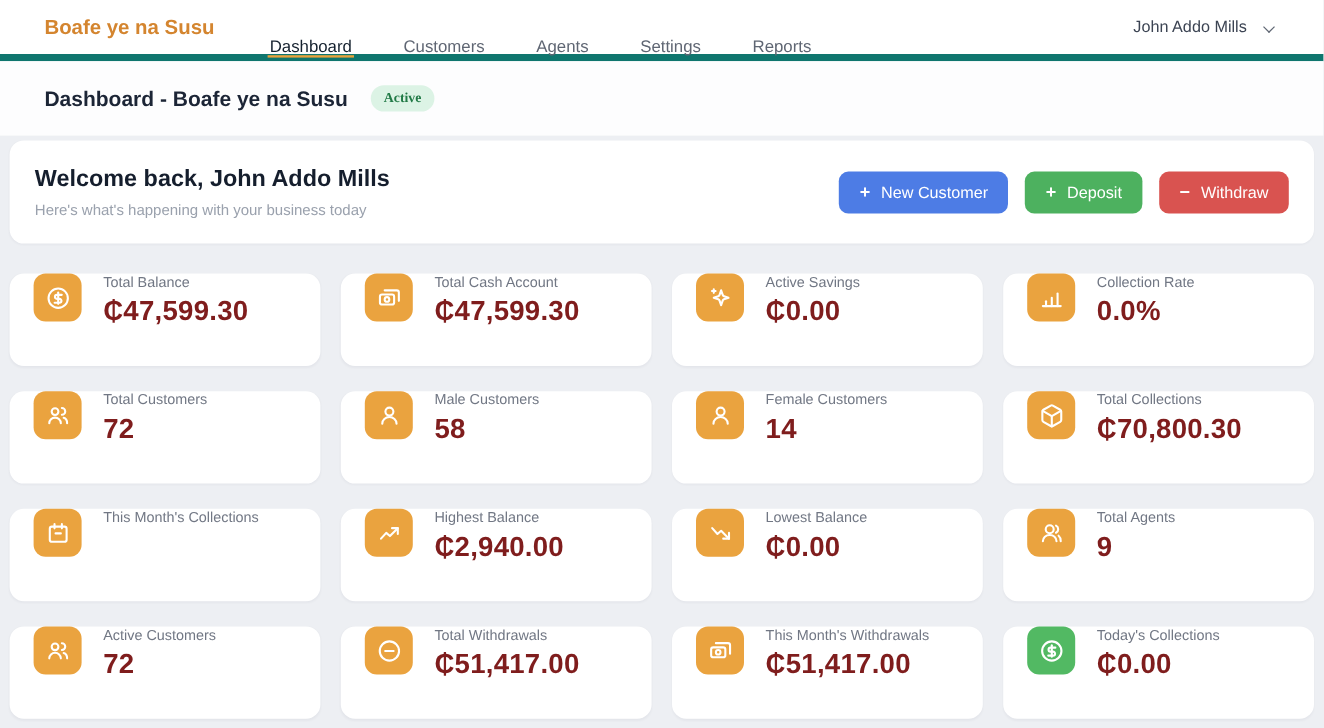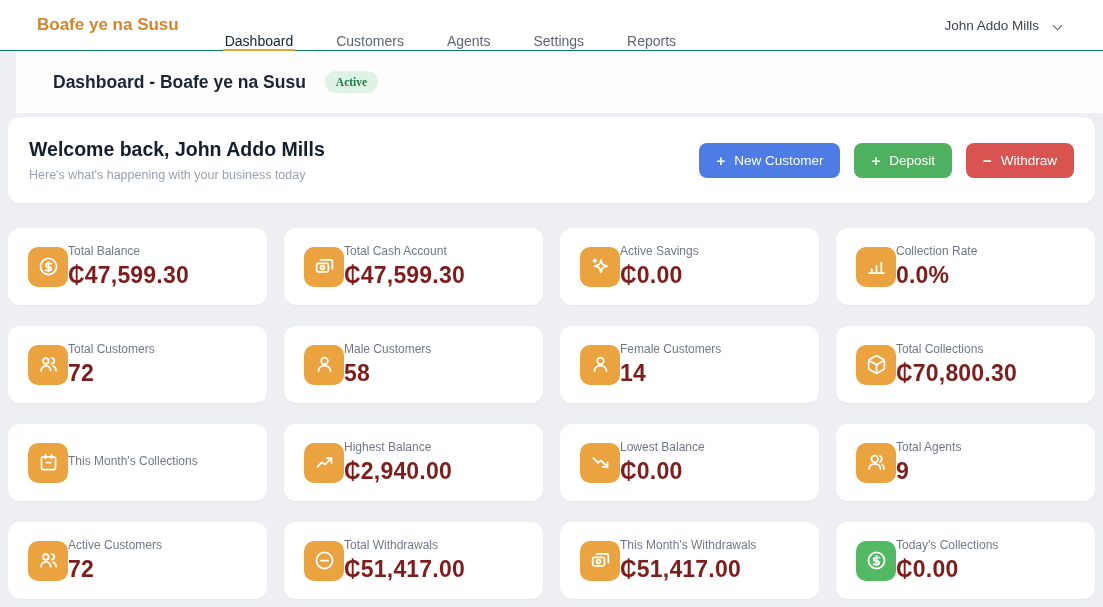--- a/index.html
+++ b/index.html
@@ -8,21 +8,21 @@
     font-family: "Liberation Sans", "DejaVu Sans", sans-serif;
     background: #edeff3;
     color: #1a2233;
     overflow: hidden;
   }
 
   
   .topbar {
     height: 51px;
     background: #ffffff;
-    border-bottom: 1px solid #0f766e;
+    border-bottom: 6px solid #0f766e;
     display: flex;
     align-items: center;
     padding: 0 40px 0 37px;
   }
   .logo {
     font-size: 17px;
     font-weight: bold;
     color: #d4852f;
     margin-right: 44px;
     white-space: nowrap;
@@ -51,21 +51,20 @@
     transform: rotate(45deg);
   }
 
   
   .subheader {
     height: 62px;
     background: #fdfdfe;
     display: flex; align-items: center;
     padding: 0 37px;
     gap: 19px;
-    margin-left: 16px;
   }
   .page-title { font-size: 17.5px; font-weight: bold; color: #1c2536; }
   .badge {
     background: #dcf3e5; color: #217a46;
     font-size: 11.5px; font-weight: bold;
     padding: 5px 11px; border-radius: 999px; font-family: Liberation Serif, serif;
   }
 
   
   .main { padding: 4px 8px 0 8px; }
@@ -95,22 +94,23 @@
     margin-top: 25px;
     display: grid;
     grid-template-columns: repeat(4, 1fr);
     column-gap: 17px;
     row-gap: 21px;
   }
   .stat-card {
     background: #ffffff;
     border-radius: 12px;
     height: 77px;
-    display: flex; align-items: center;
+    display: flex; align-items: flex-start;
     padding: 0 20px;
+    gap: 18px;
     box-shadow: 0 1px 2px rgba(16,24,40,0.04);
   }
   .stat-icon {
     width: 40px; height: 40px; flex: 0 0 40px;
     border-radius: 10px;
     display: flex; align-items: center; justify-content: center;
     color: #ffffff;
   }
   .stat-icon svg { width: 21px; height: 21px; }
   .stat-label { font-size: 12px; color: #717784; margin-bottom: 4px; white-space: nowrap; }

